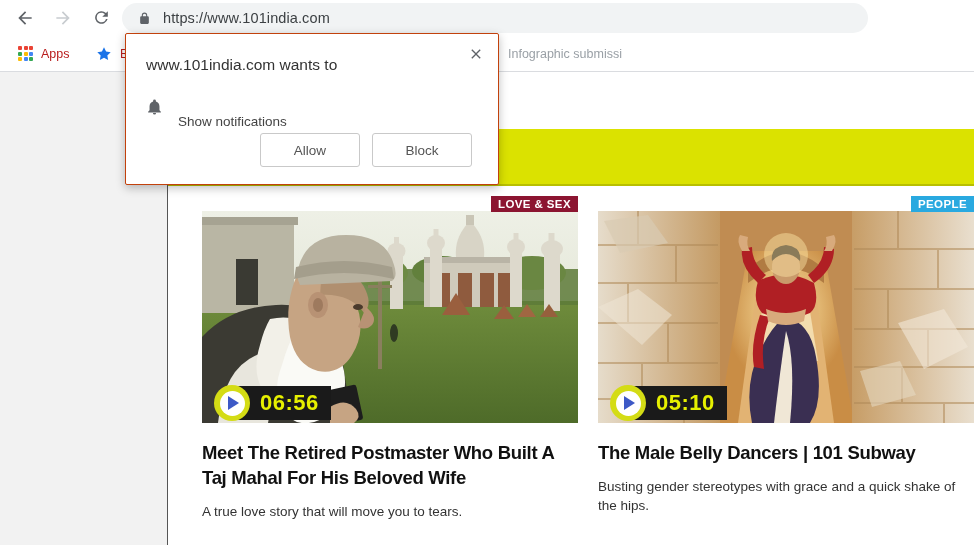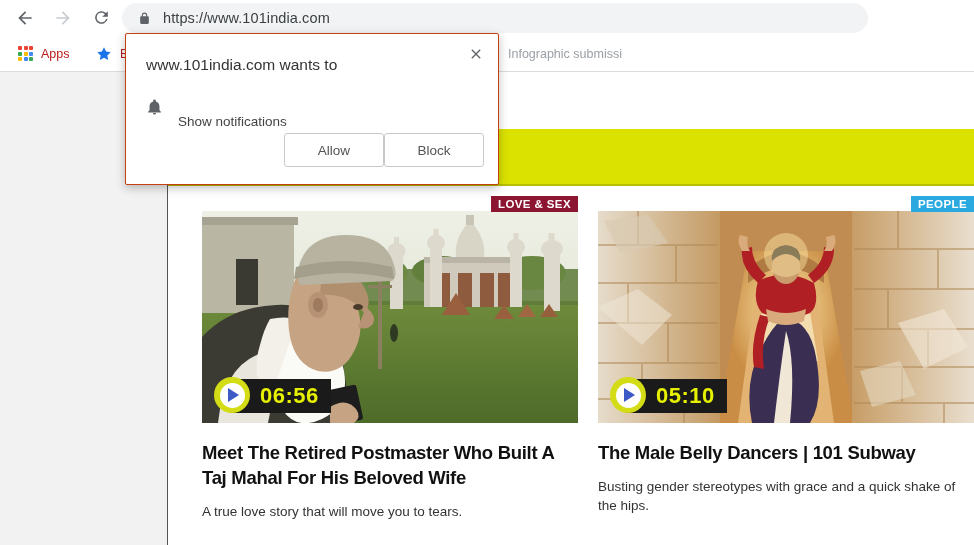--- a/index.html
+++ b/index.html
@@ -48,21 +48,21 @@
 
   .thumb-wrap{position:relative;width:376px;height:0;}
   .cat-badge{
     position:absolute;right:0;top:-15px;height:16px;line-height:16px;
     padding:0 7px;color:#fff;font-size:11.5px;font-weight:bold;letter-spacing:.4px;
     font-family:"Liberation Sans",sans-serif;z-index:4;
   }
   .thumb{position:relative;width:376px;height:212px;overflow:hidden;background:#222;}
   .thumb svg{position:absolute;left:0;top:0;display:block;}
 
-  .dur{position:absolute;left:12px;bottom:10px;height:20px;display:flex;align-items:flex-end;z-index:5;}
+  .dur{position:absolute;left:12px;bottom:10px;height:20px;display:flex;align-items:center;z-index:5;}
   .dur-bar{
     height:34px;background:#1a1a1a;display:flex;align-items:center;
     padding:0 12px 0 30px;margin-left:-20px;
   }
   .dur-txt{color:#e6f000;font-size:22px;font-weight:bold;letter-spacing:.5px;font-family:"Liberation Sans",sans-serif;}
   .play-ring{
     position:relative;z-index:2;width:36px;height:36px;border-radius:50%;
     background:#d4dc15;display:flex;align-items:center;justify-content:center;
   }
   .play-inner{
@@ -92,21 +92,21 @@
   .perm-close{
     position:absolute;right:8px;top:6px;width:28px;height:28px;
     display:flex;align-items:center;justify-content:center;border-radius:2px;
   }
   .perm-title{
     position:absolute;left:20px;top:22px;right:48px;
     font-size:15.5px;color:#333;font-family:"Liberation Sans",sans-serif;
   }
   .perm-row{position:absolute;left:20px;top:56px;display:flex;align-items:center;gap:15px;}
   .perm-row-label{font-size:13.5px;color:#444;font-family:"Liberation Sans",sans-serif;margin-top:24px;}
-  .perm-actions{position:absolute;right:14px;bottom:17px;display:flex;}
+  .perm-actions{position:absolute;right:26px;bottom:17px;display:flex;gap:12px;}
   .perm-btn{
     min-width:70px;height:32px;padding:0 14px;background:#fff;
     border:1px solid #c9c9c9;border-radius:3px;
     font-size:13.5px;color:#555;font-family:"Liberation Sans",sans-serif;
     display:flex;align-items:center;justify-content:center;cursor:default;
   }
 </style>
 </head>
 <body>
 

